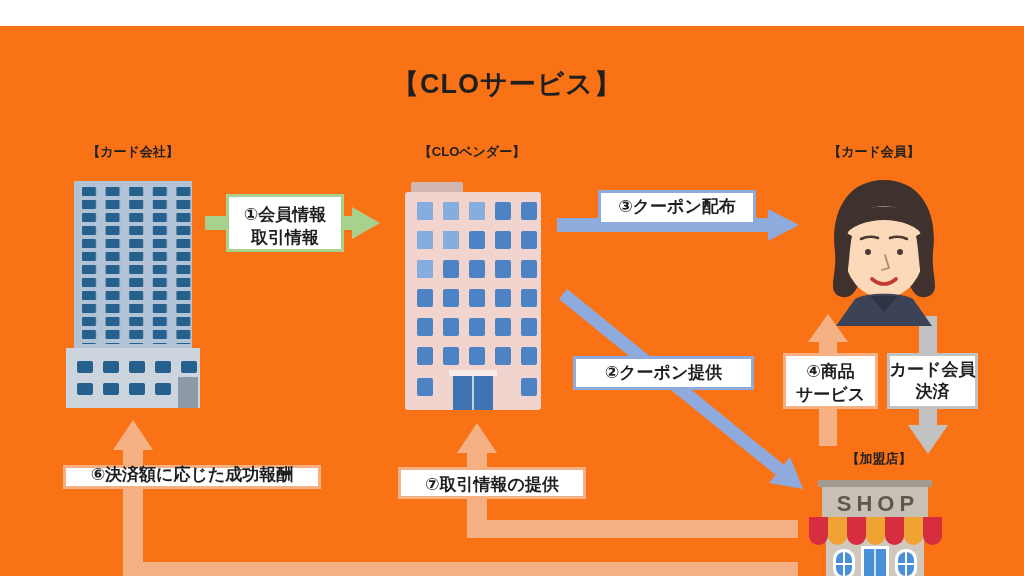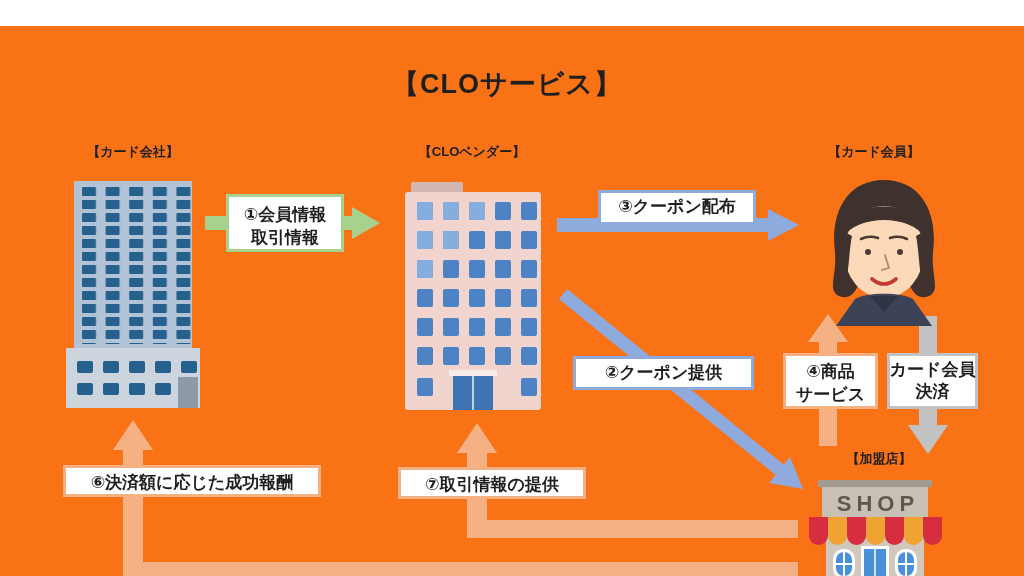--- a/index.html
+++ b/index.html
@@ -183,21 +183,21 @@
   <div class="flow-box bd-orange" style="left:783px;top:327px;width:95px;height:56px;">
     <span>④商品</span>
     <span>サービス</span>
   </div>
 
   <div class="flow-box bd-gray" style="left:887px;top:327px;width:91px;height:56px;">
     <span>カード会員</span>
     <span>決済</span>
   </div>
 
-  <div class="flow-box bd-orange" style="left:63px;top:439px;width:258px;height:32px;">
+  <div class="flow-box bd-orange" style="left:63px;top:439px;width:258px;height:24px;">
     <span>⑥決済額に応じた成功報酬</span>
   </div>
 
   <div class="flow-box bd-orange" style="left:398px;top:441px;width:188px;height:32px;">
     <span>⑦取引情報の提供</span>
   </div>
 
 </div>
 
 </body></html>

